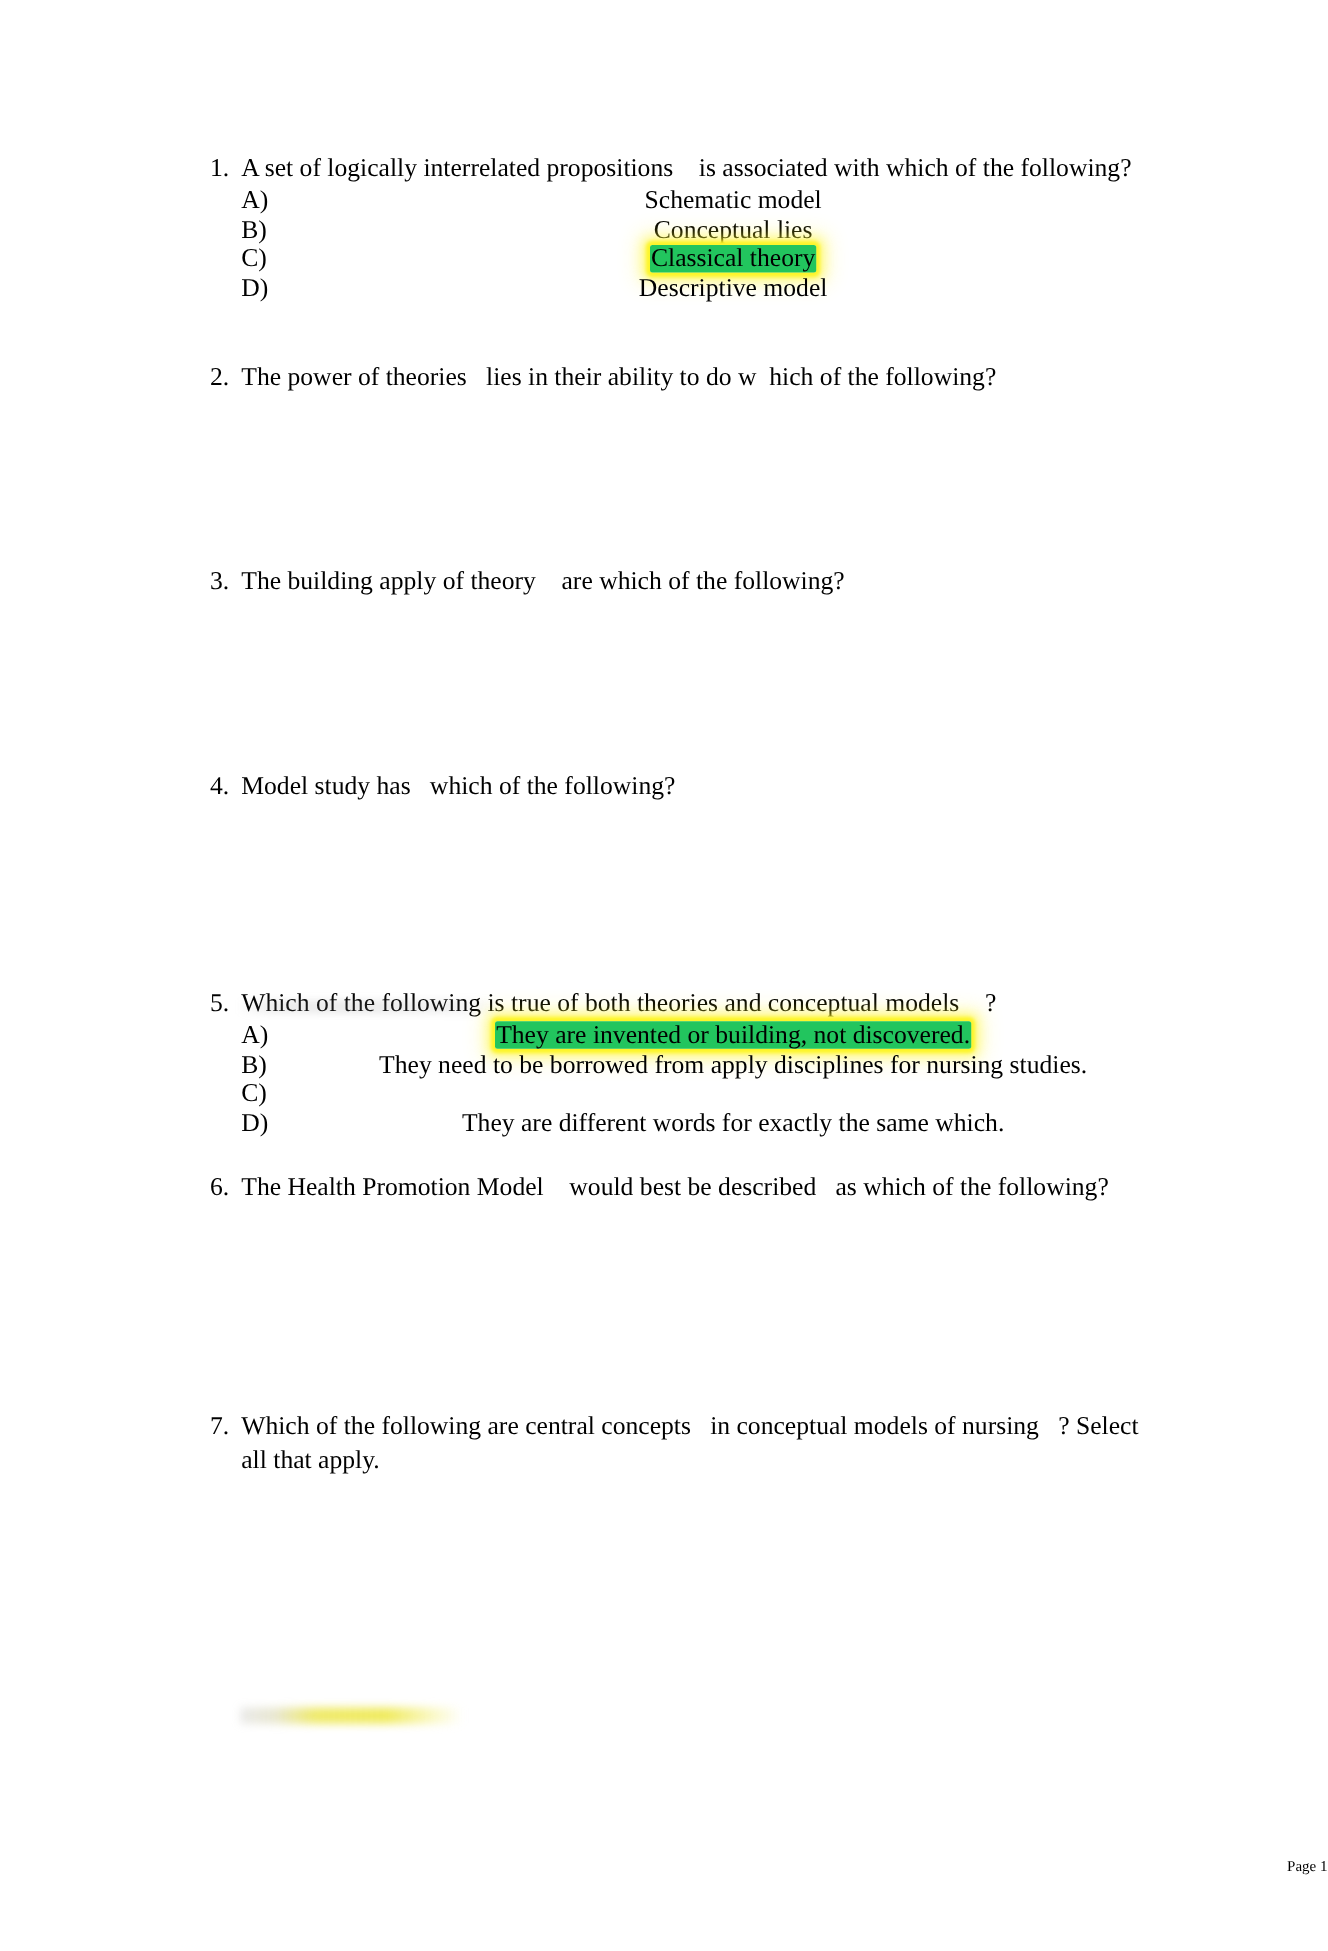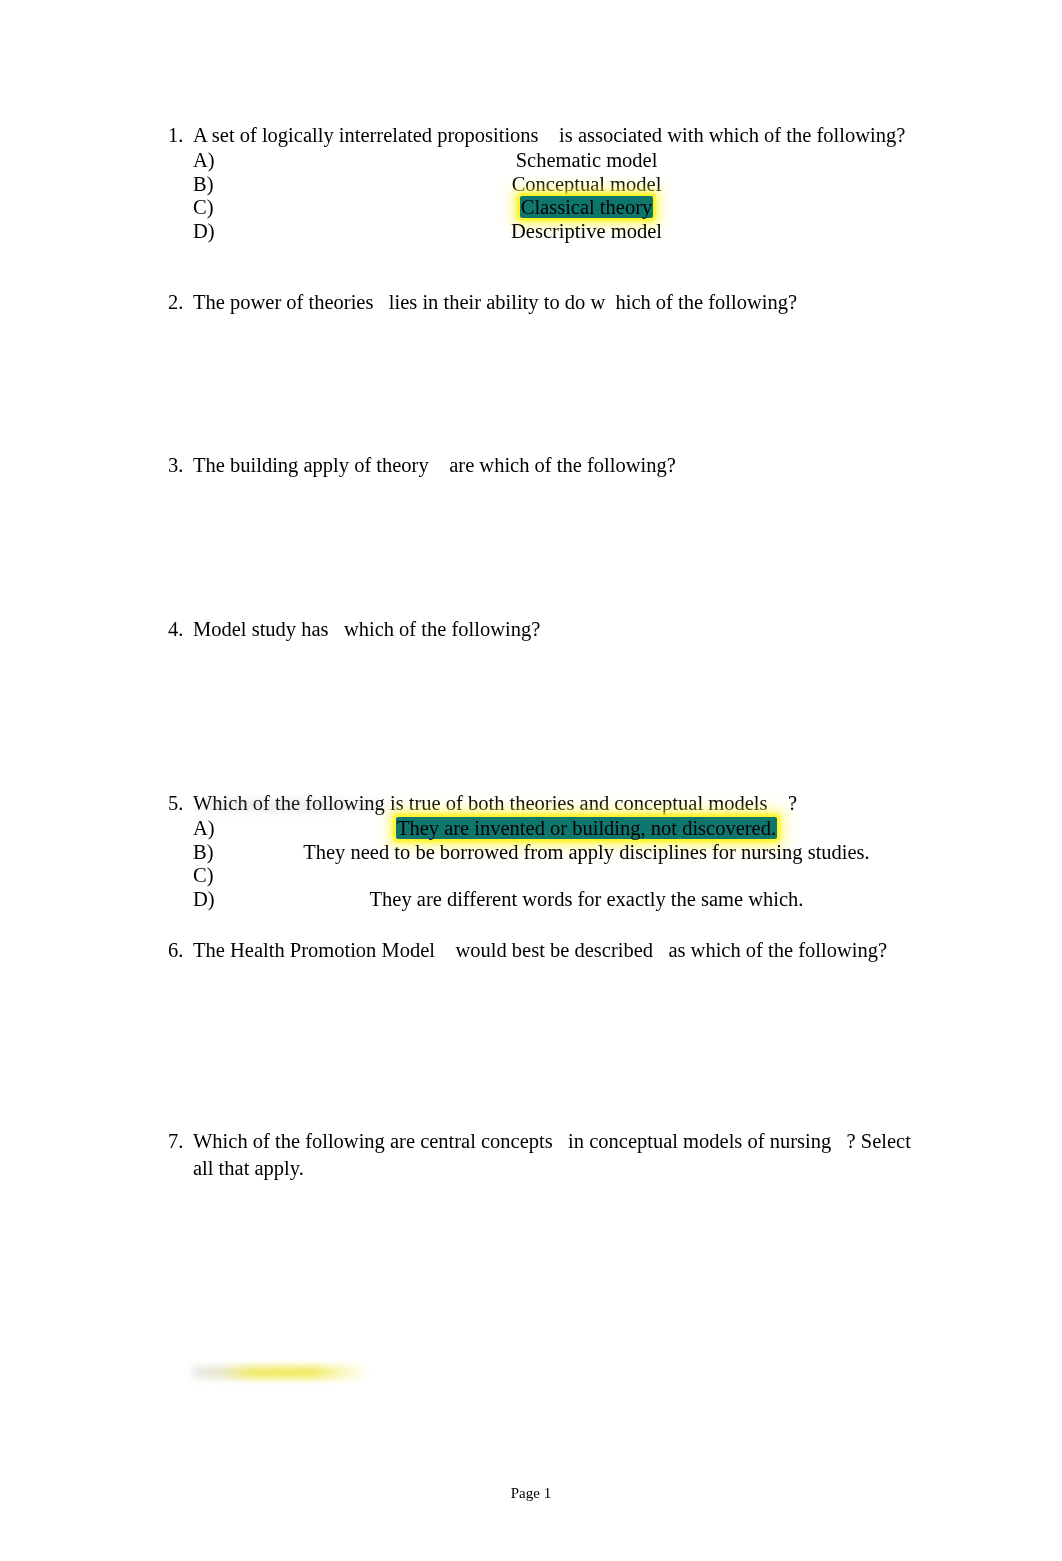--- a/index.html
+++ b/index.html
@@ -73,21 +73,21 @@
     flex: 1 1 auto;
     white-space: pre-wrap;
     text-align: center;
   }
 
   
   .option.hl .opt-text {
     display: inline;
   }
   .option.hl .opt-text > span {
-    background: #0f766e;
+    background: #22c55e;
     box-shadow:
       0 0 3px 3px #fdf529,
       0 0 9px 6px rgba(253, 245, 41, 0.55),
       0 0 16px 10px rgba(253, 245, 41, 0.22);
     border-radius: 2px;
     padding: 0 1px;
   }
 
   
   .gap-s  { height: 26px; }
@@ -129,22 +129,22 @@
         rgba(255,255,255,0.00) 100%);
     filter: blur(3.5px);
   }
 
   
   .footer {
     position: absolute;
     left: 0;
     right: 0;
     top: 1483px;
-    text-align: center;
-    font-size: 15px;
+    text-align: right;
+    font-size: 12px;
     line-height: 21px;
   }
 </style>
 </head>
 <body>
 
 <div class="page">
 
   <div class="content">
 
@@ -153,21 +153,21 @@
         <span class="q-num">1.</span>
         <span class="q-text">A set of logically interrelated propositions    is associated with which of the following?</span>
       </div>
       <div class="options">
         <div class="option">
           <span class="opt-letter">A)</span>
           <span class="opt-text"><span>Schematic model</span></span>
         </div>
         <div class="option">
           <span class="opt-letter">B)</span>
-          <span class="opt-text"><span>Conceptual model</span></span>
+          <span class="opt-text"><span>Conceptual lies</span></span>
         </div>
         <div class="option hl">
           <span class="opt-letter">C)</span>
           <span class="opt-text"><span>Classical theory</span></span>
         </div>
         <div class="option">
           <span class="opt-letter">D)</span>
           <span class="opt-text"><span>Descriptive model</span></span>
         </div>
       </div>

